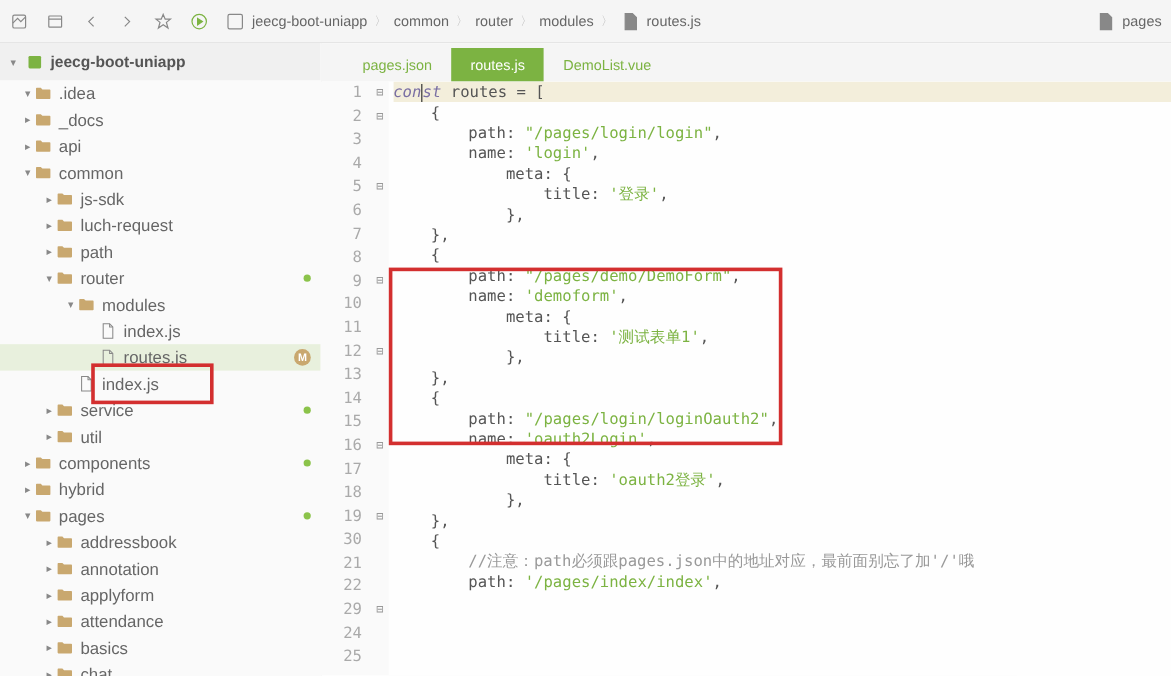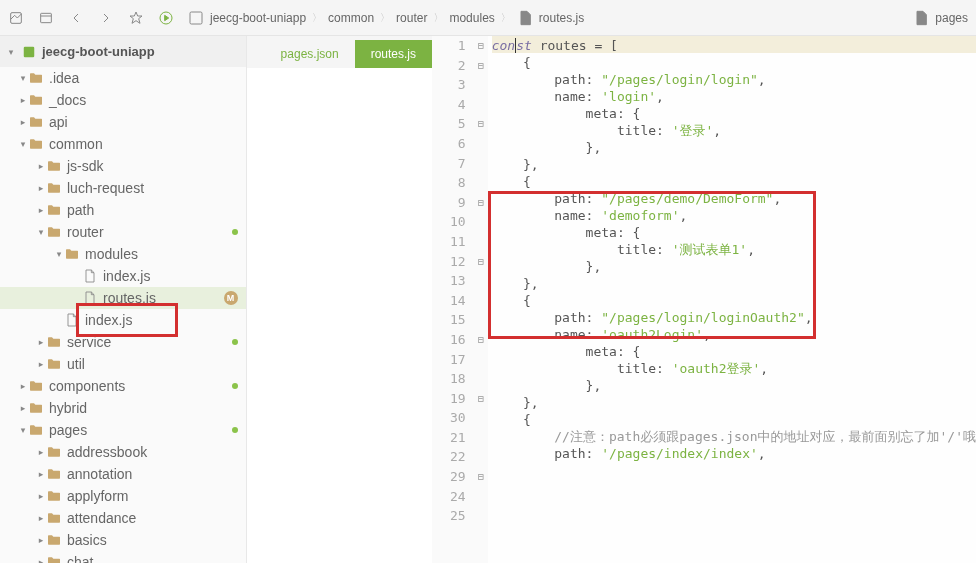--- a/index.html
+++ b/index.html
@@ -21,21 +21,21 @@
     .tree-row.sel{background:#e8f0dd}
     .chev{width:10px;color:#888;font-size:9px;display:inline-flex;justify-content:center}
     .fico{width:16px;height:16px;flex-shrink:0;margin-right:5px}
     .fico.folder{fill:#c9a86f}
     .fico.folder-o{fill:#c9a86f}
     .fico.file{fill:#888}
     .tlabel{color:#666;font-size:14px}
     .dot{width:6px;height:6px;border-radius:50%;background:#8bc34a;margin-left:auto}
     .mark{display:flex;align-items:center;justify-content:center;width:14px;height:14px;border-radius:50%;background:#c9a86f;color:#fff;font-size:9px;font-weight:700;margin-left:auto}
     .red-box{position:absolute;border:3px solid #d32f2f;pointer-events:none}
-    .editor{flex:1;display:flex;flex-direction:row;background:#fff;position:relative}
+    .editor{flex:1;display:flex;flex-direction:column;background:#fff;position:relative}
     .tabs{height:32px;background:#f5f5f5;display:flex;align-items:flex-end;padding-left:18px}
     .tab{padding:7px 16px;font-size:12px;color:#7cb342;cursor:pointer}
     .tab.act{background:#7cb342;color:#fff}
     .code{display:flex;font-family:Consolas,Menlo,monospace;font-size:13px;line-height:19.6px;background:#fefefe;flex:1;overflow:auto;position:relative}
     .gutter{text-align:right;padding:0 8px 0 18px;color:#aaa;user-select:none;background:#fafafa}
     .gutter div{height:19.6px}
     .fold{width:14px;background:#fafafa;color:#999;font-size:10px;user-select:none}
     .fold div{height:19.6px;text-align:center}
     .src{padding-left:4px;white-space:pre;flex:1}
     .src div{height:17px}
@@ -289,20 +289,21 @@
           <span class="tlabel">chat</span>
         </div>
       </div>
     <div class="red-box" style="left:76px;top:267px;width:102px;height:34px"></div>
   </div>
 
   <div class="editor">
     <div class="tabs" id="tabs">
         <div class="tab">pages.json</div>
         <div class="tab act">routes.js</div>
+        <div class="tab">DemoList.vue</div>
       </div>
     <div class="code">
       <div class="gutter" id="gutter">
           <div>1</div>
           <div>2</div>
           <div>3</div>
           <div>4</div>
           <div>5</div>
           <div>6</div>
           <div>7</div>

